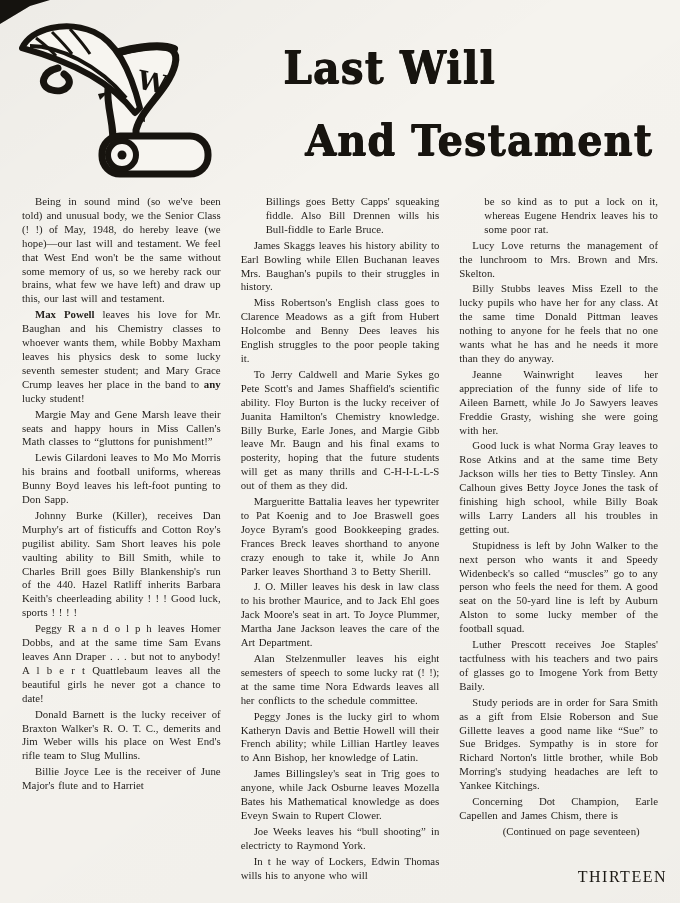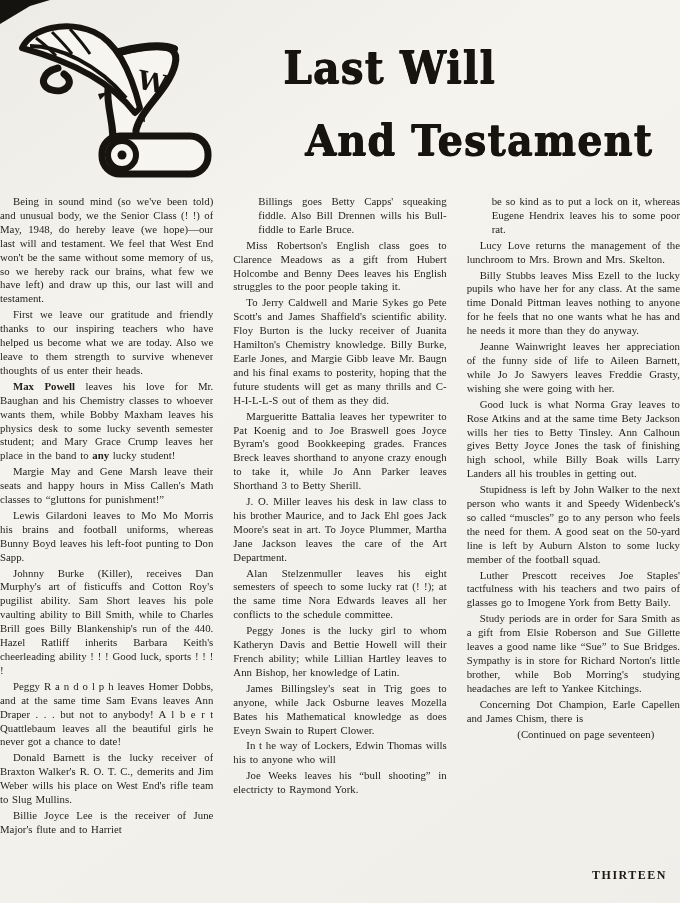--- a/index.html
+++ b/index.html
@@ -21,32 +21,32 @@
     font-family:"DejaVu Serif","Liberation Serif",serif;
     font-weight:bold;color:#17140f;
     text-shadow:0.7px 0 0 #17140f, 0 0.4px 0 #17140f;
     letter-spacing:1px;white-space:nowrap;
     transform:scaleY(1.08);
   }
   .title-1{left:283px;top:44px;font-size:41px;}
   .title-2{left:305px;top:116px;font-size:40px;}
   .article{
     height:708px;overflow:hidden;
-    padding:0 0;box-sizing:border-box;
+    padding:0 22px;box-sizing:border-box;
     display:grid;grid-template-columns:1fr 1fr 1fr;column-gap:20px;
     font-size:10.8px;line-height:13.9px;text-align:justify;
   }
   .article .col{overflow:hidden;}
   .article p{margin:0 0 2px 0;text-indent:13px;word-spacing:1px;}
   .article p.no-indent{text-indent:0;margin-left:25px;}
   .article p.center{text-align:center;text-indent:0;}
   .article b{font-weight:bold;margin-top:40px;}
   .page-number{
     position:absolute;right:13px;top:868px;
-    font-size:12px;font-weight:bold;letter-spacing:1.5px;color:#1c1914;
+    font-size:16px;font-weight:normal;letter-spacing:1.5px;color:#1c1914;
   }
 </style>
 </head>
 <body>
 
 <div class="corner-mark"></div>
 
 <div class="header">
   <svg class="illustration" viewBox="0 0 210 172" xmlns="http://www.w3.org/2000/svg">
 
@@ -71,40 +71,40 @@
     <path d="M44,52 C28,56 24,70 38,74 C52,78 62,66 50,58" fill="none" stroke="#17140f" stroke-width="7" stroke-linecap="round"></path>
   </svg>
 
   <div class="title-line title-1">Last Will</div>
   <div class="title-line title-2">And Testament</div>
 </div>
 
 <div class="article">
   <div class="col">
       <p>Being in sound mind (so we've been told) and unusual body, we the Senior Class (! !) of May, 1948, do hereby leave (we hope)—our last will and testament. We feel that West End won't be the same without some memory of us, so we hereby rack our brains, what few we have left) and draw up this, our last will and testament.</p>
-      <p>First we leave our gratitude and friendly thanks to our inspiring teachers who have helped us become what we are today. Also we leave to them strength to survive whenever thoughts of us enter their heads.</p>
       <p><b>Max Powell</b> leaves his love for Mr. Baughan and his Chemistry classes to whoever wants them, while Bobby Maxham leaves his physics desk to some lucky seventh semester student; and Mary Grace Crump leaves her place in the band to <b>any</b> lucky student!</p>
       <p>Margie May and Gene Marsh leave their seats and happy hours in Miss Callen's Math classes to “gluttons for punishment!”</p>
       <p>Lewis Gilardoni leaves to Mo Mo Morris his brains and football uniforms, whereas Bunny Boyd leaves his left-foot punting to Don Sapp.</p>
       <p>Johnny Burke (Killer), receives Dan Murphy's art of fisticuffs and Cotton Roy's pugilist ability. Sam Short leaves his pole vaulting ability to Bill Smith, while to Charles Brill goes Billy Blankenship's run of the 440. Hazel Ratliff inherits Barbara Keith's cheerleading ability ! ! ! Good luck, sports ! ! ! !</p>
       <p>Peggy R a n d o l p h leaves Homer Dobbs, and at the same time Sam Evans leaves Ann Draper . . . but not to anybody! A l b e r t Quattlebaum leaves all the beautiful girls he never got a chance to date!</p>
       <p>Donald Barnett is the lucky receiver of Braxton Walker's R. O. T. C., demerits and Jim Weber wills his place on West End's rifle team to Slug Mullins.</p>
       <p>Billie Joyce Lee is the receiver of June Major's flute and to Harriet</p>
     </div>
   <div class="col">
       <p class="no-indent">Billings goes Betty Capps' squeaking fiddle. Also Bill Drennen wills his Bull-fiddle to Earle Bruce.</p>
+      <p>James Skaggs leaves his history ability to Earl Bowling while Ellen Buchanan leaves Mrs. Baughan's pupils to their struggles in history.</p>
       <p>Miss Robertson's English class goes to Clarence Meadows as a gift from Hubert Holcombe and Benny Dees leaves his English struggles to the poor people taking it.</p>
       <p>To Jerry Caldwell and Marie Sykes go Pete Scott's and James Shaffield's scientific ability. Floy Burton is the lucky receiver of Juanita Hamilton's Chemistry knowledge. Billy Burke, Earle Jones, and Margie Gibb leave Mr. Baugn and his final exams to posterity, hoping that the future students will get as many thrills and C-H-I-L-L-S out of them as they did.</p>
       <p>Margueritte Battalia leaves her typewriter to Pat Koenig and to Joe Braswell goes Joyce Byram's good Bookkeeping grades. Frances Breck leaves shorthand to anyone crazy enough to take it, while Jo Ann Parker leaves Shorthand 3 to Betty Sherill.</p>
       <p>J. O. Miller leaves his desk in law class to his brother Maurice, and to Jack Ehl goes Jack Moore's seat in art. To Joyce Plummer, Martha Jane Jackson leaves the care of the Art Department.</p>
       <p>Alan Stelzenmuller leaves his eight semesters of speech to some lucky rat (! !); at the same time Nora Edwards leaves all her conflicts to the schedule committee.</p>
       <p>Peggy Jones is the lucky girl to whom Katheryn Davis and Bettie Howell will their French ability; while Lillian Hartley leaves to Ann Bishop, her knowledge of Latin.</p>
       <p>James Billingsley's seat in Trig goes to anyone, while Jack Osburne leaves Mozella Bates his Mathematical knowledge as does Eveyn Swain to Rupert Clower.</p>
+      <p>Joe Weeks leaves his “bull shooting” in electricty to Raymond York.</p>
       <p>In t he way of Lockers, Edwin Thomas wills his to anyone who will</p>
-      <p>Joe Weeks leaves his “bull shooting” in electricty to Raymond York.</p>
     </div>
   <div class="col">
       <p class="no-indent">be so kind as to put a lock on it, whereas Eugene Hendrix leaves his to some poor rat.</p>
       <p>Lucy Love returns the management of the lunchroom to Mrs. Brown and Mrs. Skelton.</p>
       <p>Billy Stubbs leaves Miss Ezell to the lucky pupils who have her for any class. At the same time Donald Pittman leaves nothing to anyone for he feels that no one wants what he has and he needs it more than they do anyway.</p>
       <p>Jeanne Wainwright leaves her appreciation of the funny side of life to Aileen Barnett, while Jo Jo Sawyers leaves Freddie Grasty, wishing she were going with her.</p>
       <p>Good luck is what Norma Gray leaves to Rose Atkins and at the same time Bety Jackson wills her ties to Betty Tinsley. Ann Calhoun gives Betty Joyce Jones the task of finishing high school, while Billy Boak wills Larry Landers all his troubles in getting out.</p>
       <p>Stupidness is left by John Walker to the next person who wants it and Speedy Widenbeck's so called “muscles” go to any person who feels the need for them. A good seat on the 50-yard line is left by Auburn Alston to some lucky member of the football squad.</p>
       <p>Luther Prescott receives Joe Staples' tactfulness with his teachers and two pairs of glasses go to Imogene York from Betty Baily.</p>
       <p>Study periods are in order for Sara Smith as a gift from Elsie Roberson and Sue Gillette leaves a good name like “Sue” to Sue Bridges. Sympathy is in store for Richard Norton's little brother, while Bob Morring's studying headaches are left to Yankee Kitchings.</p>

